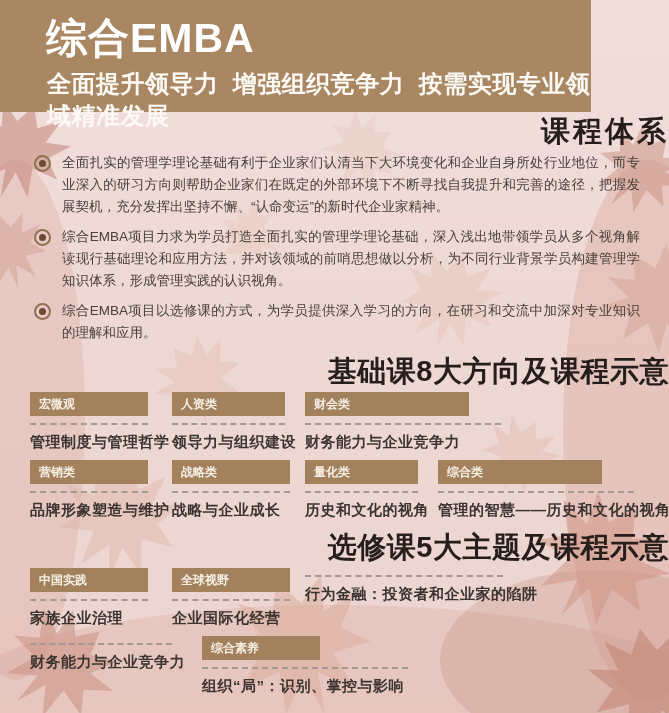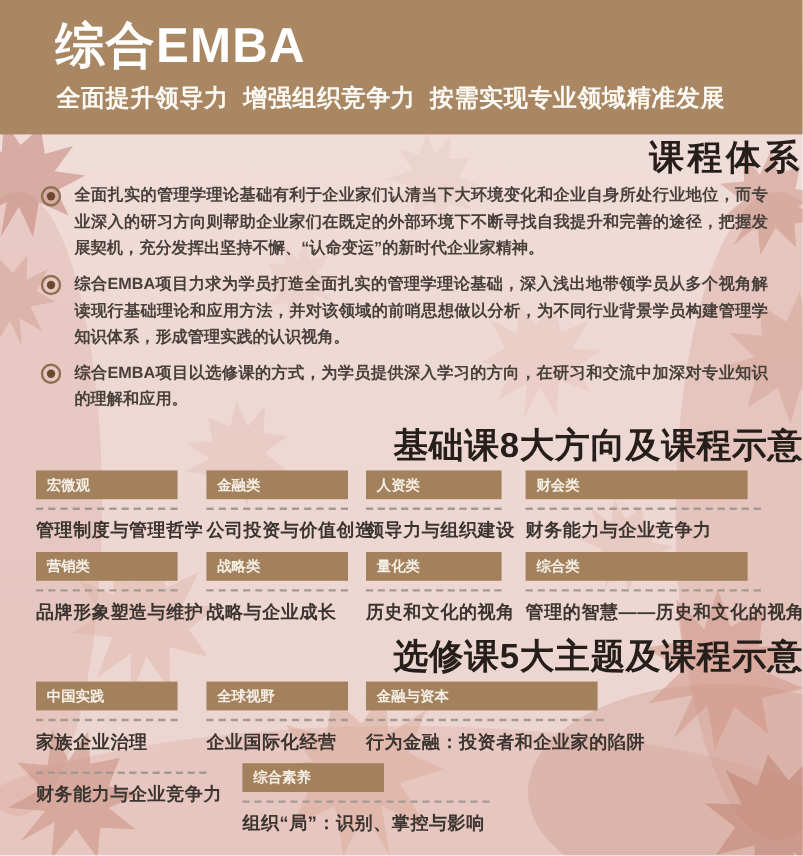--- a/index.html
+++ b/index.html
@@ -5,29 +5,29 @@
   html,body { margin:0; padding:0; background:#fff; }
   .page {
     position:relative; width:669px; height:713px; overflow:hidden;
     background:linear-gradient(180deg,#f1dedb 0%, #eed8d4 45%, #ecd5d0 100%);
     font-family:"Liberation Sans", sans-serif;
   }
   .bg-leaves { position:absolute; top:0; left:0; z-index:0; }
 
   
   .banner {
-    position:absolute; top:0; left:0; width:669px; height:112px;
+    position:absolute; top:0; left:0; width:591px; height:112px;
     background:#a88762; z-index:2;
   }
   .banner h1 {
     margin:15px 0 0 46px; font-size:41px; line-height:46px;
     color:#ffffff; font-weight:bold; letter-spacing:1px;
   }
   .banner .subtitle {
-    margin:7px 0 0 47px; font-size:20px; color:#fdfaf6; font-weight:bold;
+    margin:7px 0 0 47px; font-size:24px; color:#fdfaf6; font-weight:bold;
     white-space:pre-wrap; letter-spacing:0.5px;
   }
 
   
   .content { position:absolute; top:112px; left:0; width:669px; bottom:0; z-index:1; }
   h2.sec {
     text-align:right; font-weight:bold; color:#251e1a; margin:0;
   }
   .sec-system { font-size:29px; letter-spacing:3px; margin:8px 0 10px; }
   .sec-basic  { font-size:29px; letter-spacing:0.5px; margin:-2px 0 10px; }
@@ -36,39 +36,39 @@
   .bullets { list-style:none; margin:0 0 0 34px; padding:0; width:606px; }
   .bullets li { display:flex; gap:11px; margin-bottom:8px; }
   .bullet-icon {
     flex:0 0 13px; width:13px; height:13px; margin-top:3px;
     border:2px solid #8d7152; border-radius:50%;
     display:flex; align-items:center; justify-content:center;
   }
   .bullet-icon .dot { width:7px; height:7px; background:#6d4a2f; border-radius:50%; }
   .bullets p {
     margin:0; width:588px; font-size:13.5px; line-height:22px;
-    color:#48403b; font-weight:700; text-align:justify;
+    color:#48403b; font-weight:400; text-align:justify;
   }
 
   .grid { display:flex; margin-left:30px; margin-bottom:8px; }
   .cell { box-sizing:border-box; }
   .cat-box {
     height:24px; line-height:24px; background:#a3815c; color:#f6efe6;
     font-size:12px; font-weight:bold; padding-left:9px; box-sizing:border-box;
   }
   .dash { border-top:2px dashed #a59a93; margin-top:7px; height:0; }
   .course {
     margin-top:8px; font-size:15px; font-weight:bold; color:#3b3430;
     white-space:nowrap; letter-spacing:0.5px;
   }
   
   .w142 { width:142px; } .w133 { width:133px; } .w231 { width:231px; }
   .w172 { width:172px; } .wrest { width:364px; }
   
-  .bw118 { width:118px; } .bw113 { width:113px; } .bw192 { width:185px; }
+  .bw118 { width:118px; } .bw113 { width:113px; } .bw192 { width:164px; }
   .bw196 { width:196px; } .bw193 { width:193px; } .bw198 { width:198px; }
   .bw142 { width:142px; } .bw206 { width:206px; }
 </style>
 </head>
 <body>
 
 <div class="page">
 
   <svg class="bg-leaves" width="669" height="713" viewBox="0 0 669 713" aria-hidden="true">
     <defs>
@@ -126,25 +126,20 @@
 
     <h2 class="sec sec-basic">基础课8大方向及课程示意</h2>
 
     <div class="grid">
       <div class="cell w142">
         <div class="cat-box bw118">宏微观</div>
         <div class="dash bw118"></div>
         <div class="course">管理制度与管理哲学</div>
       </div>
       <div class="cell w133">
-        <div class="cat-box bw118">金融类</div>
-        <div class="dash bw118"></div>
-        <div class="course">公司投资与价值创造</div>
-      </div>
-      <div class="cell w133">
         <div class="cat-box bw113">人资类</div>
         <div class="dash bw113"></div>
         <div class="course">领导力与组织建设</div>
       </div>
       <div class="cell w231">
         <div class="cat-box bw192">财会类</div>
         <div class="dash bw196"></div>
         <div class="course">财务能力与企业竞争力</div>
       </div>
     </div>
@@ -179,21 +174,20 @@
         <div class="cat-box bw118">中国实践</div>
         <div class="dash bw118"></div>
         <div class="course">家族企业治理</div>
       </div>
       <div class="cell w133">
         <div class="cat-box bw118">全球视野</div>
         <div class="dash bw118"></div>
         <div class="course">企业国际化经营</div>
       </div>
       <div class="cell wrest">
-        <div class="cat-box bw193">金融与资本</div>
         <div class="dash bw198"></div>
         <div class="course">行为金融：投资者和企业家的陷阱</div>
       </div>
     </div>
 
     <div class="grid">
       <div class="cell w172">
         <div class="dash bw142"></div>
         <div class="course">财务能力与企业竞争力</div>
       </div>

